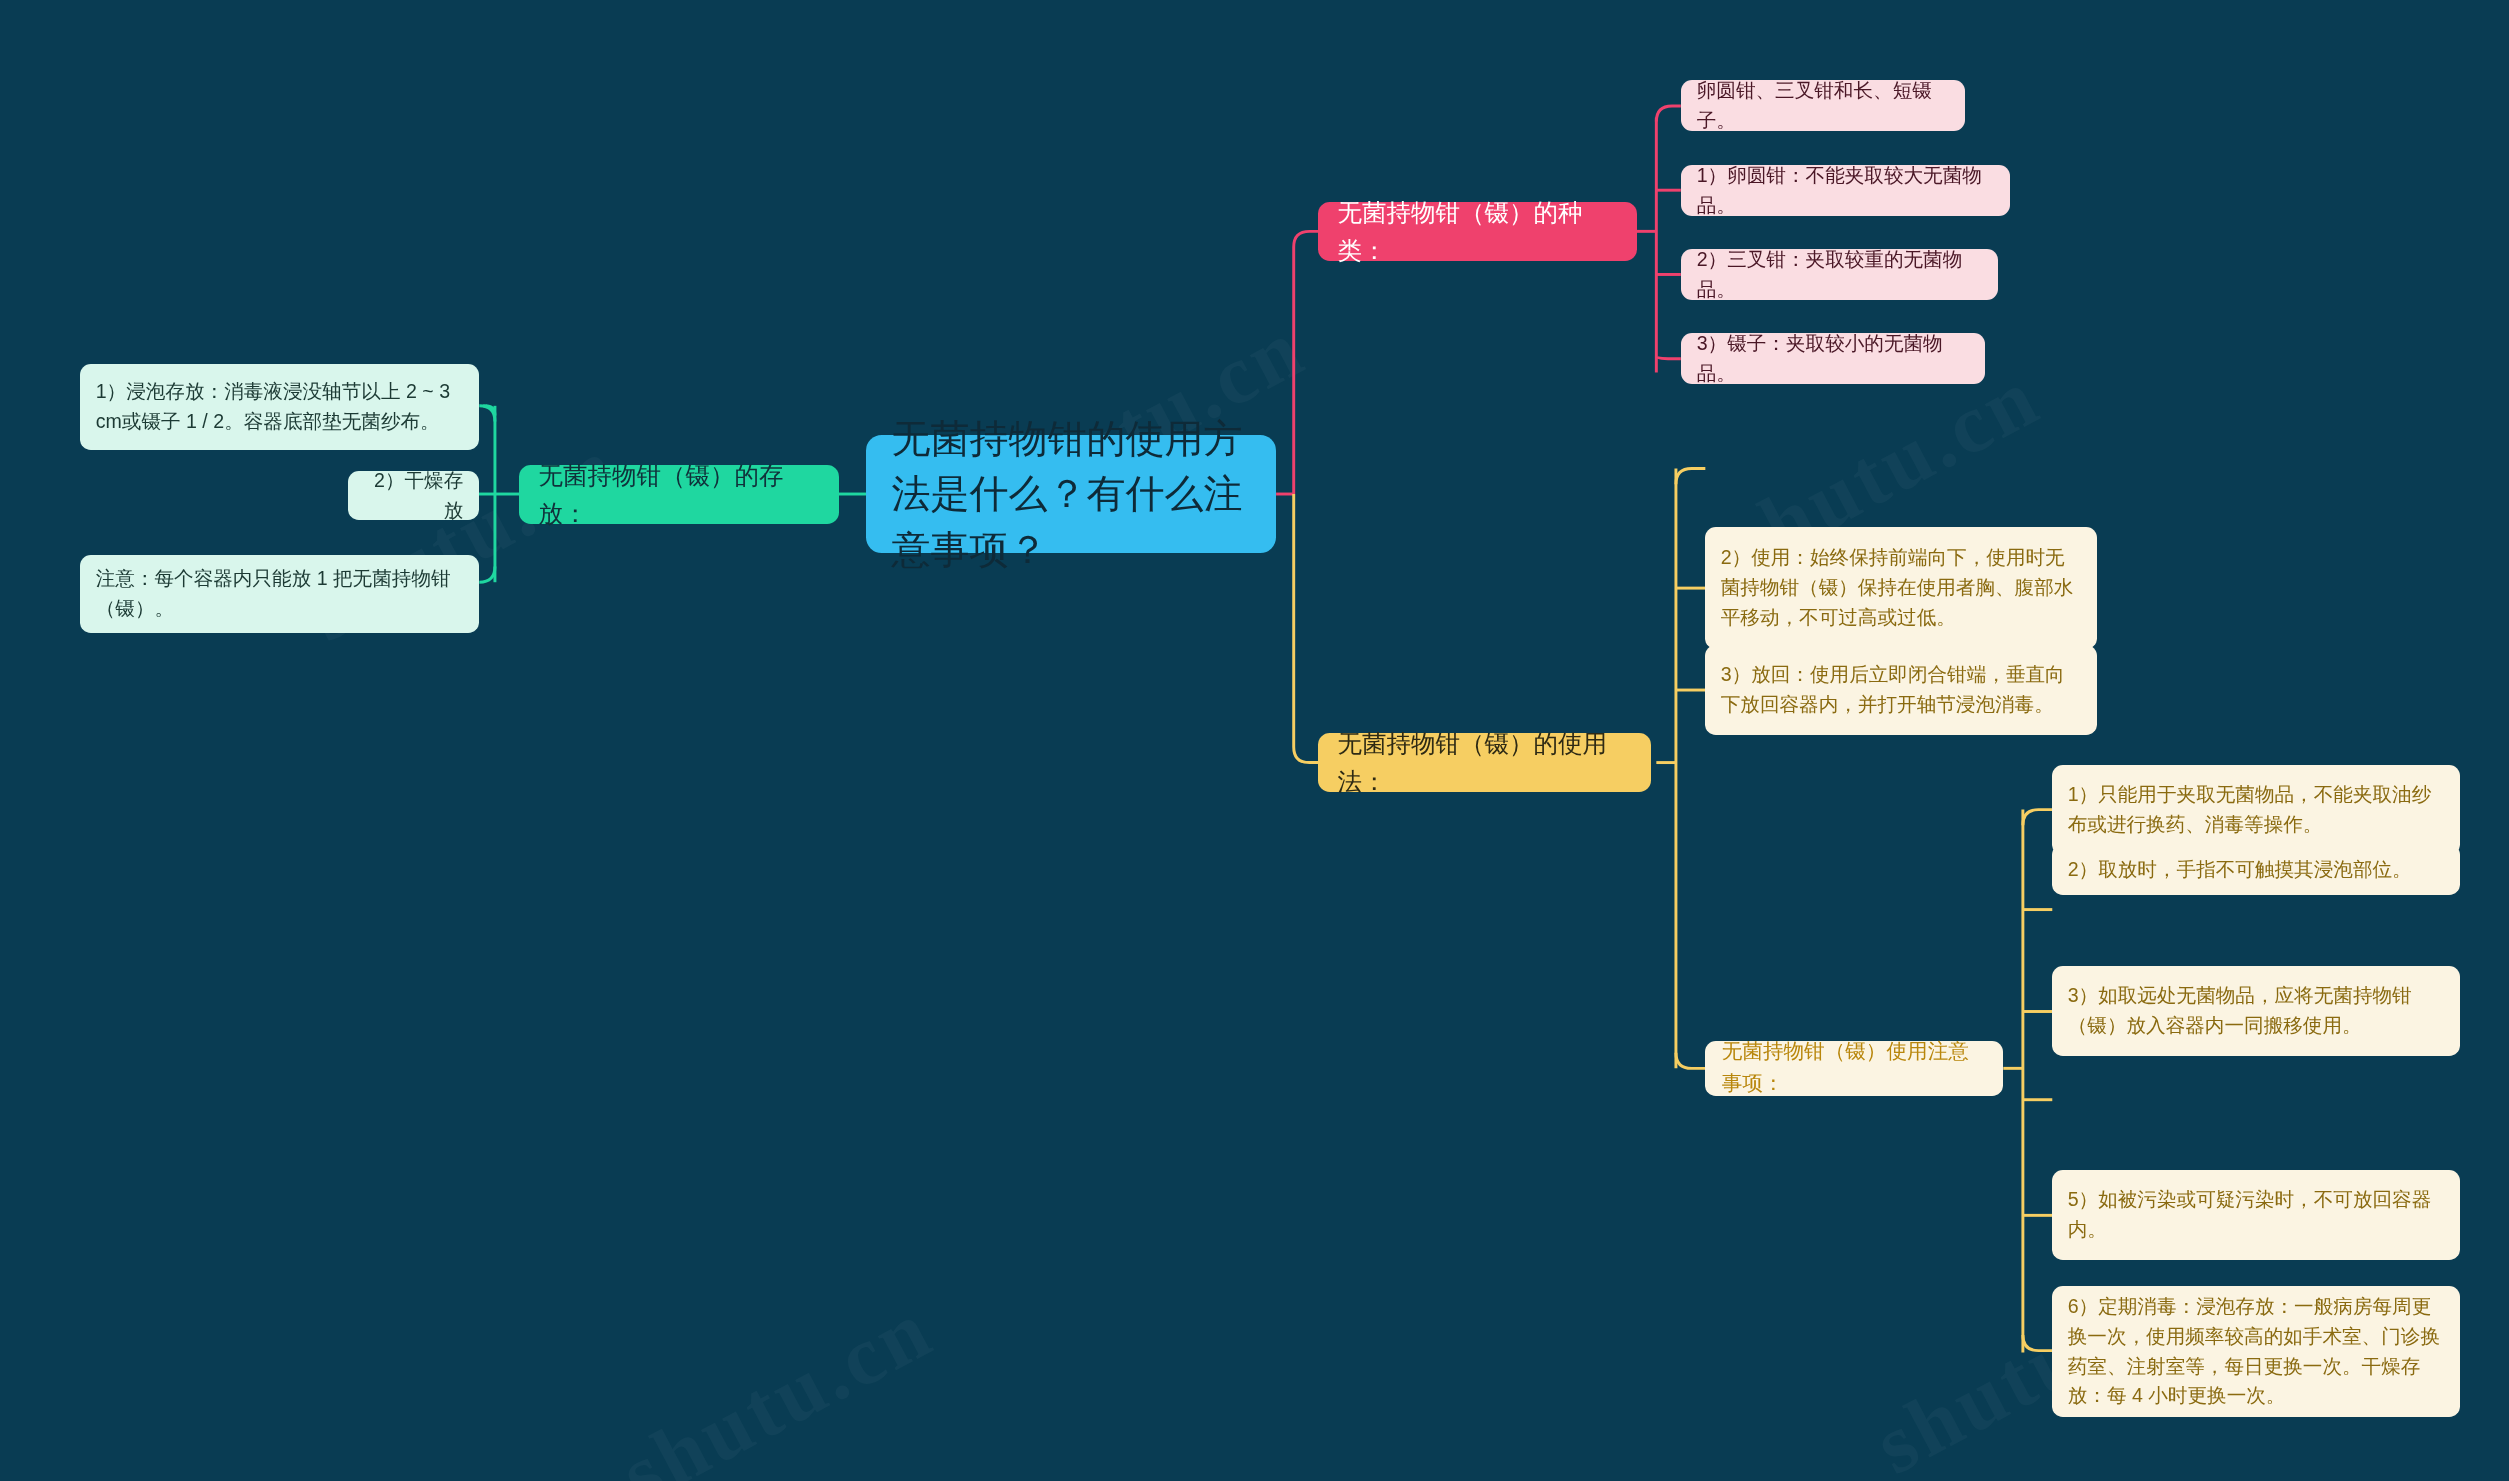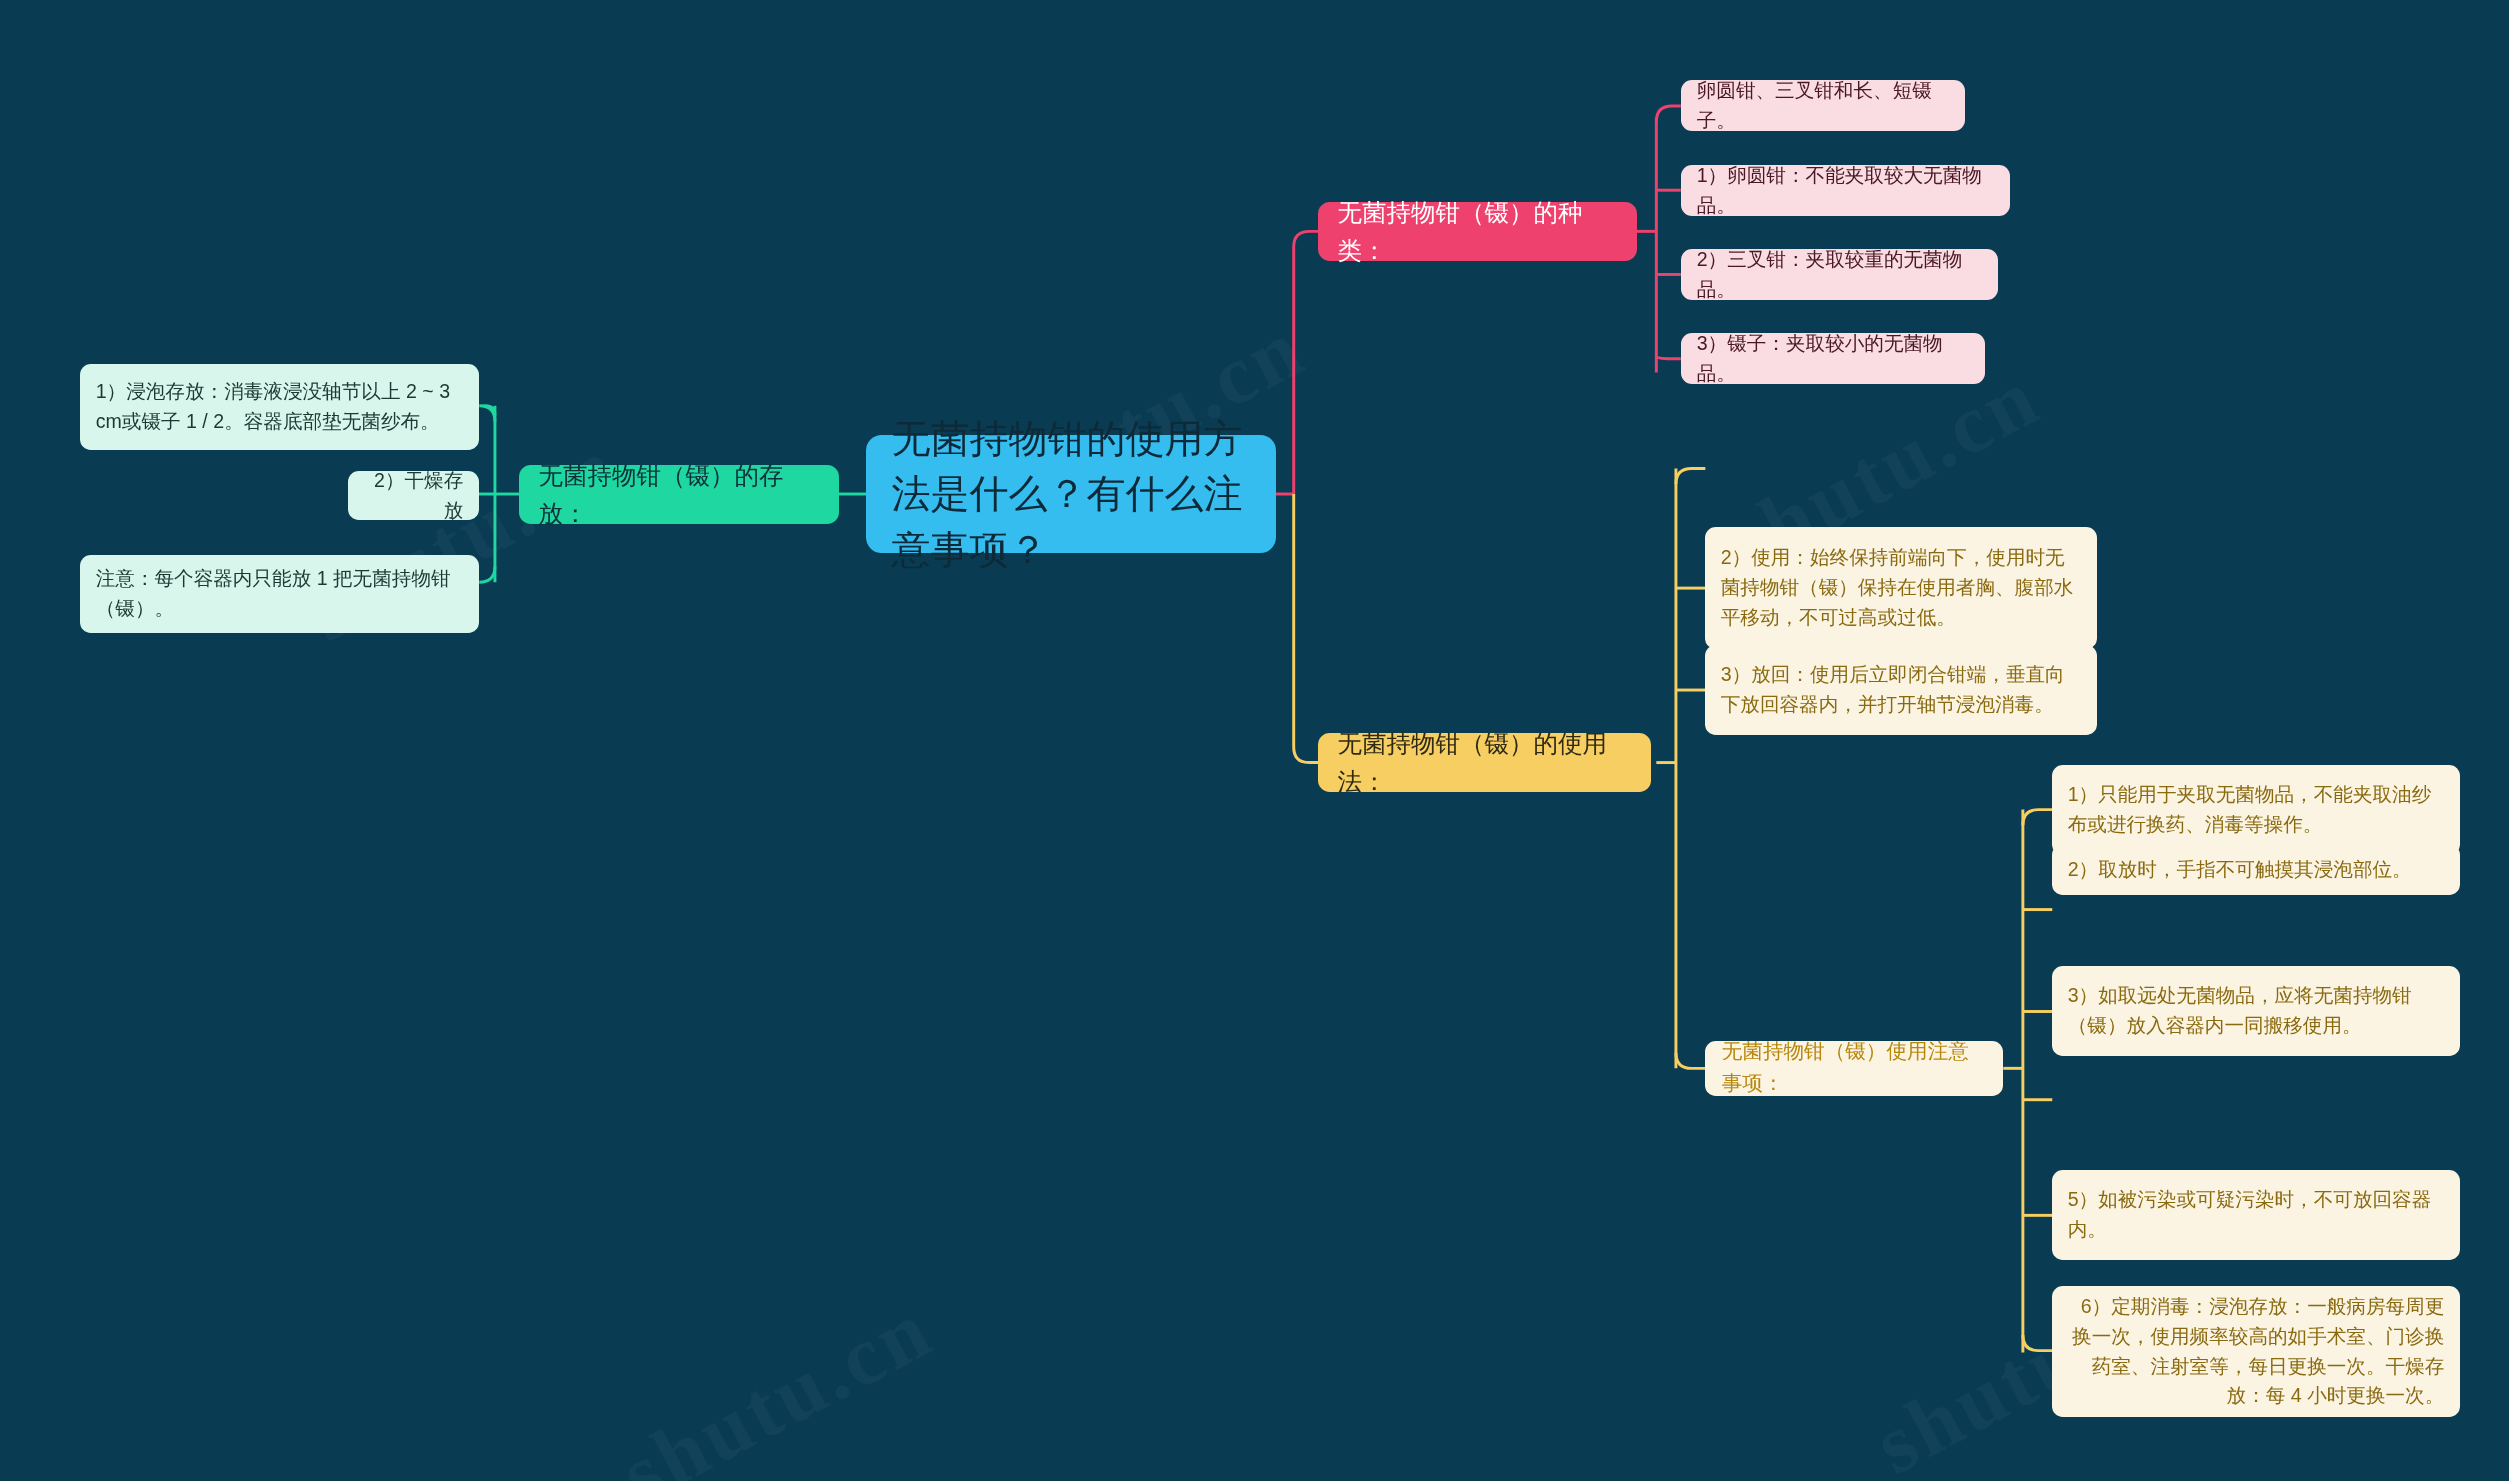--- a/index.html
+++ b/index.html
@@ -214,16 +214,16 @@
 
   <div class="node leaf-cream" style="left:2052px; top:765px; width:408px; height:90px;">1）只能用于夹取无菌物品，不能夹取油纱布或进行换药、消毒等操作。</div>
 
   <div class="node leaf-cream" style="left:2052px; top:844px; width:408px; height:51px;">2）取放时，手指不可触摸其浸泡部位。</div>
 
   <div class="node leaf-cream" style="left:2052px; top:966px; width:408px; height:90px;">3）如取远处无菌物品，应将无菌持物钳（镊）放入容器内一同搬移使用。</div>
 
 
   <div class="node leaf-cream" style="left:2052px; top:1170px; width:408px; height:90px;">5）如被污染或可疑污染时，不可放回容器内。</div>
 
-  <div class="node leaf-cream" style="left:2052px; top:1286px; width:408px; height:131px;text-align:right;">6）定期消毒：浸泡存放：一般病房每周更换一次，使用频率较高的如手术室、门诊换药室、注射室等，每日更换一次。干燥存放：每 4 小时更换一次。</div>
+  <div class="node leaf-cream" style="left:2052px; top:1286px; width:408px; height:131px;">6）定期消毒：浸泡存放：一般病房每周更换一次，使用频率较高的如手术室、门诊换药室、注射室等，每日更换一次。干燥存放：每 4 小时更换一次。</div>
 
 </div>
 
 
 </body></html>

